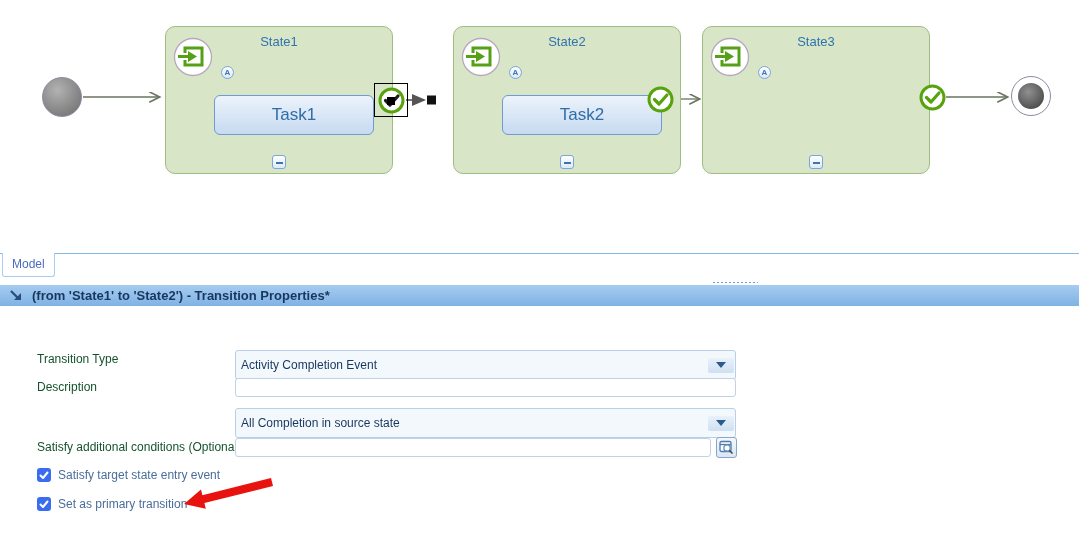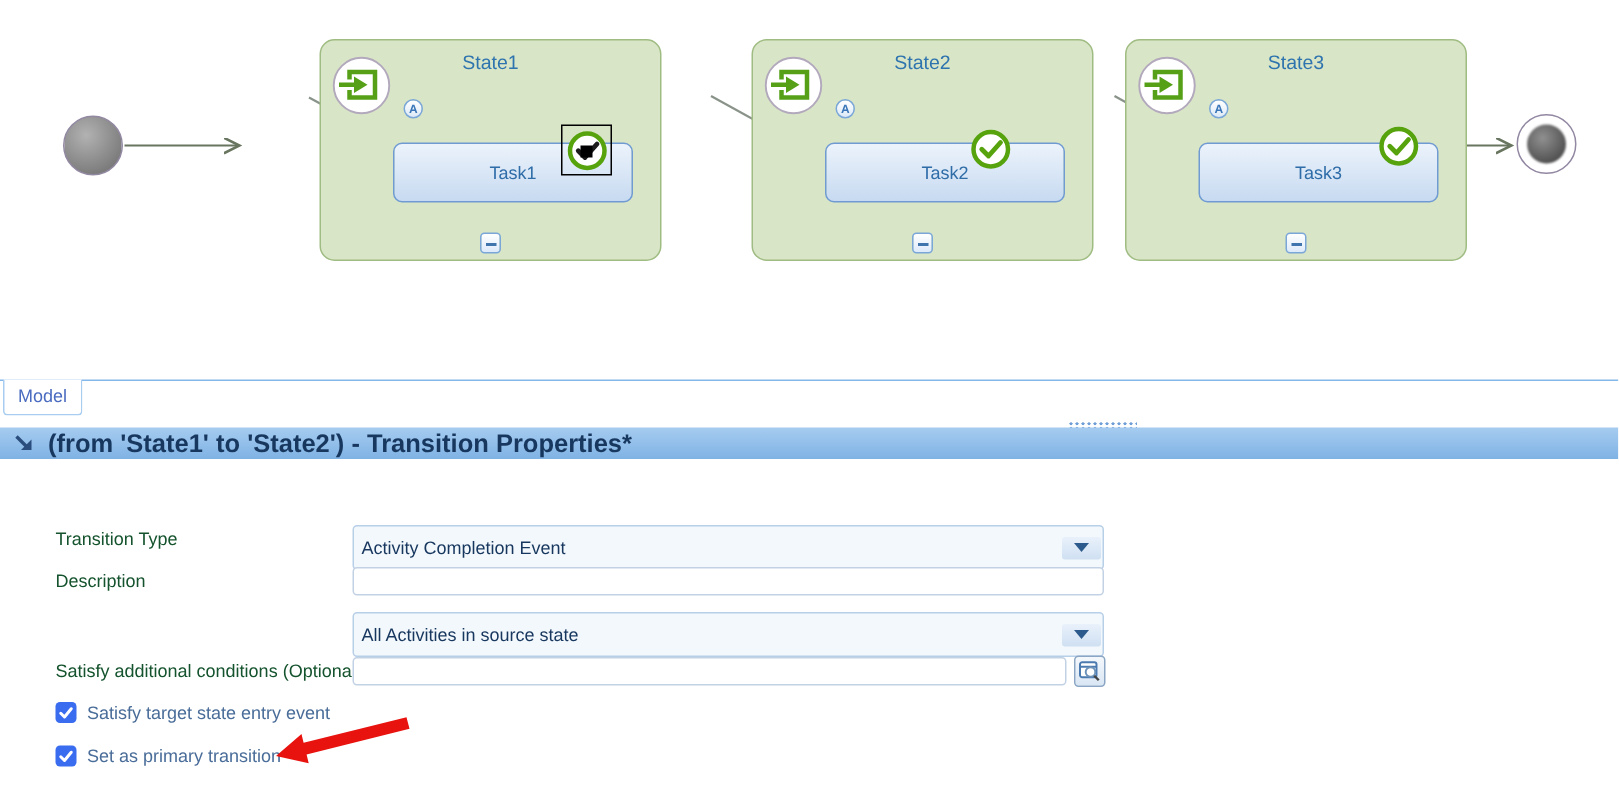--- a/index.html
+++ b/index.html
@@ -11,51 +11,51 @@
   .overlay{position:absolute;left:0;top:0;pointer-events:none;}
 
   .node-circle{position:absolute;width:40px;height:40px;border-radius:50%;box-sizing:border-box;}
   .start-node{left:42px;top:77px;border:1px solid #9288a2;
     background:radial-gradient(circle at 38% 32%, #b2b2b2, #6a6a6a);}
   .end-node{left:1011px;top:76px;border:1px solid #9288a2;background:#fff;}
   .end-inner{position:absolute;left:6px;top:6px;width:26px;height:26px;border-radius:50%;
     background:radial-gradient(circle at 40% 35%, #909090, #4f4f4f 75%);filter:blur(.6px);}
 
   .state{position:absolute;top:26px;width:228px;height:148px;box-sizing:border-box;
-    background:#d9e5c7;border:1.5px solid #9fbc82;border-radius:10px;margin-left:48px;}
+    background:#d9e5c7;border:1.5px solid #9fbc82;border-radius:10px;}
   .state-title{position:absolute;top:7px;left:0;width:100%;text-align:center;
     font-size:13px;color:#2e74ae;}
   .entry-icon{position:absolute;left:7px;top:10px;}
   .a-badge{position:absolute;left:55px;top:39px;width:13px;height:13px;border-radius:50%;
     background:linear-gradient(#ffffff,#dce9f7);border:1px solid #7aa7d8;box-sizing:border-box;
     font-size:8px;font-weight:bold;color:#3a76b8;text-align:center;line-height:11px;}
   .task{position:absolute;left:48px;top:68px;width:160px;height:40px;box-sizing:border-box;
     background:linear-gradient(#ecf3fb,#c7daf1);border:1px solid #6f9bd2;border-radius:6px;
     display:flex;align-items:center;justify-content:center;}
-  .task span{font-size:12px;color:#2f6da8;}
+  .task span{font-size:17px;color:#2f6da8;}
   .collapse-btn{position:absolute;left:50%;margin-left:-7px;bottom:4px;width:14px;height:14px;
     box-sizing:border-box;background:linear-gradient(#ffffff,#ddeafa);border:1px solid #7aa7d8;
     border-radius:3px;}
   .collapse-btn .minus{position:absolute;left:3px;top:6px;width:7px;height:2px;background:#3f74ad;}
 
   .check-marker{position:absolute;}
   .sel-marker{position:absolute;left:374px;top:83px;width:34px;height:34px;box-sizing:border-box;
     border:1.2px solid #000;background:transparent;}
 
   
   .tabline{position:absolute;left:0;top:253px;width:1079px;border-top:1.5px solid #85b8ea;}
   .tab{position:absolute;left:2px;top:253px;height:24px;background:#fff;box-sizing:border-box;
     border:1px solid #a9cdf0;border-top:none;border-radius:0 0 3px 3px;padding:0 9px;
     font-size:12px;color:#4a6bbf;line-height:22px;text-align:center;}
   .gripper{position:absolute;left:712px;top:281px;width:46px;height:5px;
     background-image:radial-gradient(#6f9ed6 1px, transparent 1.2px);background-size:4px 3px;}
   .phead{position:absolute;left:0;top:285px;width:1079px;height:21px;
     background:linear-gradient(#a6ccf0,#7fb2e4);display:flex;align-items:center;}
   .phead svg{margin:0 8px 0 8px;}
-  .phead span{font-size:17px;font-weight:bold;color:#17375e;}
+  .phead span{font-size:13px;font-weight:bold;color:#17375e;}
 
   .flabel{position:absolute;left:37px;font-size:12px;color:#14532d;line-height:19px;}
   .field{position:absolute;left:235px;width:501px;height:30px;box-sizing:border-box;
     border:1px solid #b8cfe8;border-radius:3px;font-size:12px;color:#17375e;}
   .dropdown{background:#f3f8fd;display:flex;align-items:center;}
   .dropdown .dval{flex:1;padding-left:5px;line-height:17px;}
   .darrow{width:26px;height:15px;margin-right:1px;border-radius:2px;
     background:linear-gradient(#e9f1fb,#cfe0f2);display:flex;align-items:center;justify-content:center;}
   .tri{width:0;height:0;border-left:5px solid transparent;border-right:5px solid transparent;
     border-top:6px solid #2c5a8c;}
@@ -145,23 +145,20 @@
     <div class="state" style="left:702px">
       <div class="state-title">State3</div>
       <svg class="entry-icon" width="40" height="40">
         <circle cx="20" cy="20" r="18.5" fill="#fff" stroke="#b3a9bd" stroke-width="1.3"></circle>
         <rect x="12" y="11" width="17" height="17" fill="none" stroke="#56a018" stroke-width="3"></rect>
         <line x1="3" y1="19.5" x2="22" y2="19.5" stroke="#fff" stroke-width="7"></line>
         <line x1="5" y1="19.5" x2="16" y2="19.5" stroke="#56a018" stroke-width="3"></line>
         <polygon points="15,14 24,19.5 15,25" fill="#56a018"></polygon>
       </svg>
       <div class="a-badge">A</div>
-      <div class="task">
-        <span>Task3</span>
-      </div>
       <div class="collapse-btn">
           <span class="minus"></span>
         </div>
     </div>
 
     <div class="sel-marker">
       <svg width="31" height="31" style="position:absolute;left:0.5px;top:0.5px">
         <circle cx="15.5" cy="15.5" r="11.5" fill="#fff" stroke="#57a30e" stroke-width="3"></circle>
         <path d="M9.5,15.5 L14,20 L22,11" fill="none" stroke="#1c1c1c" stroke-width="3.2" stroke-linecap="round" stroke-linejoin="round"></path>
         <rect x="11" y="12" width="8" height="8" fill="#000"></rect>
@@ -200,21 +197,21 @@
     <span class="dval">Activity Completion Event</span>
     <span class="darrow">
         <i class="tri"></i>
       </span>
   </div>
 
   <label class="flabel" style="top:378px">Description</label>
   <input class="textfield" style="top: 378px; width: 501px;" value="">
 
   <div class="field dropdown" style="top:408px">
-    <span class="dval">All Activities in source state</span>
+    <span class="dval">All Completion in source state</span>
     <span class="darrow">
         <i class="tri"></i>
       </span>
   </div>
 
   <label class="flabel" style="top:438px">Satisfy additional conditions (Optional)</label>
   <input class="textfield" style="top: 438px; width: 476px;" value="">
   <button class="browse-btn" style="top:437px">
     <svg width="15" height="15">
       <rect x="1" y="1.5" width="11" height="10" rx="1.5" fill="#fff" stroke="#4a7ab0" stroke-width="1.3"></rect>

